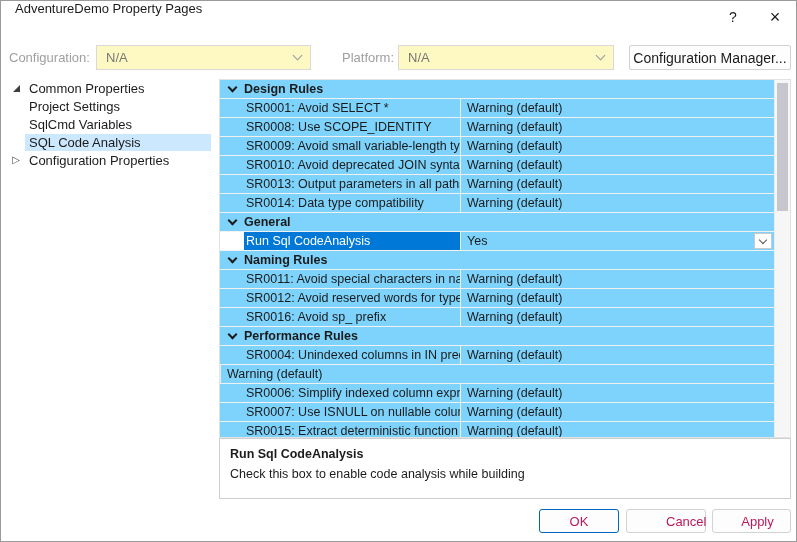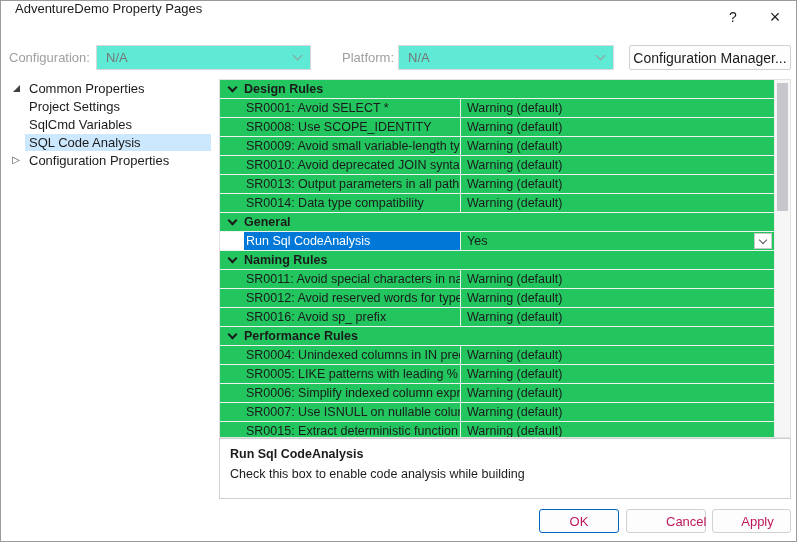--- a/index.html
+++ b/index.html
@@ -17,21 +17,21 @@
   .tb { width:42px; height:100%; border:none; background:transparent;
         font-size:14px; color:#1b1b1b; font-family:inherit; cursor:default; }
   .tb.close { font-size:18px; }
 
   
   .cfg-label { position:absolute; top:44px; height:25px; line-height:25px;
                font-size:13px; color:#9f9f9f; }
   .lbl-config { left:8px; }
   .lbl-platform { left:341px; }
   .combo { position:absolute; top:44px; height:25px; border:1px solid #d9d9d9;
-           background:#5eead4; font-size:13px; color:#767676;
+           background:#fef9c3; font-size:13px; color:#767676;
            display:flex; align-items:center; padding:0 9px; }
   .combo-config { left:95px; width:215px; }
   .combo-platform { left:397px; width:216px; }
   .chevron { display:inline-block; width:7px; height:7px;
              border-right:1.5px solid #9a9a9a; border-bottom:1.5px solid #9a9a9a;
              transform:rotate(45deg); position:relative; top:-2px; }
   .combo .chevron { margin-left:auto; }
   .btn-cfgmgr { position:absolute; left:628px; top:44px; width:162px; height:25px;
                 border:1px solid #d2d2d2; background:#fdfdfd; border-radius:2px;
                 font-size:14px; color:#1b1b1b; font-family:inherit; }
@@ -41,21 +41,21 @@
   .tree-row { display:flex; align-items:center; height:18px; font-size:13px; color:#1b1b1b; }
   .twisty { width:18px; display:flex; align-items:center; justify-content:center; flex:0 0 18px; }
   .tri-exp { width:0; height:0; border-left:7px solid transparent; border-bottom:7px solid #3f3f3f; }
   .tri-col { font-size:10px; color:#4c4c4c; line-height:1; }
   .indent { width:18px; flex:0 0 18px; }
   .tree-label { padding:1px 4px; white-space:nowrap; overflow:hidden; }
   .tree-row.selected .tree-label { background:#cce8ff; flex:1; }
 
   
   .grid { position:absolute; left:218px; top:78px; width:572px; height:359px;
-          border:1px solid #e2e2e2; background:#22c55e; overflow:hidden; }
+          border:1px solid #e2e2e2; background:#7dd3fc; overflow:hidden; }
   .grid-content { position:absolute; left:0; top:0; right:16px; bottom:0; overflow:hidden; }
   .cat-row { display:flex; align-items:center; height:19px; padding-left:9px;
              border-bottom:1px solid #f1f1f1; font-size:12.5px; font-weight:bold; color:#1b1b1b; }
   .cat-chev { width:7px; height:7px; border-right:2px solid #1b1b1b;
               border-bottom:2px solid #1b1b1b; transform:rotate(45deg);
               position:relative; top:-2px; margin-right:8px; flex:0 0 7px; }
   .prop-row { display:flex; height:19px; font-size:12.5px; border-bottom:1px solid #f1f1f1; }
   .pname { width:240px; flex:0 0 240px; padding-left:26px; line-height:18px;
            white-space:nowrap; overflow:hidden; color:#1b1b1b; }
   .pvalue { flex:1; padding-left:6px; line-height:18px; border-left:1px solid #ededed;
@@ -203,21 +203,20 @@
 
       <div class="cat-row">
         <span class="cat-chev"></span>
         <span>Performance Rules</span>
       </div>
       <div class="prop-row">
         <div class="pcell pname">SR0004: Unindexed columns in IN predic</div>
         <div class="pcell pvalue">Warning (default)</div>
       </div>
       <div class="prop-row">
-        <div class="pcell pname">SR0005: LIKE patterns with leading %</div>
         <div class="pcell pvalue">Warning (default)</div>
       </div>
       <div class="prop-row">
         <div class="pcell pname">SR0006: Simplify indexed column expres</div>
         <div class="pcell pvalue">Warning (default)</div>
       </div>
       <div class="prop-row">
         <div class="pcell pname">SR0007: Use ISNULL on nullable column</div>
         <div class="pcell pvalue">Warning (default)</div>
       </div>

